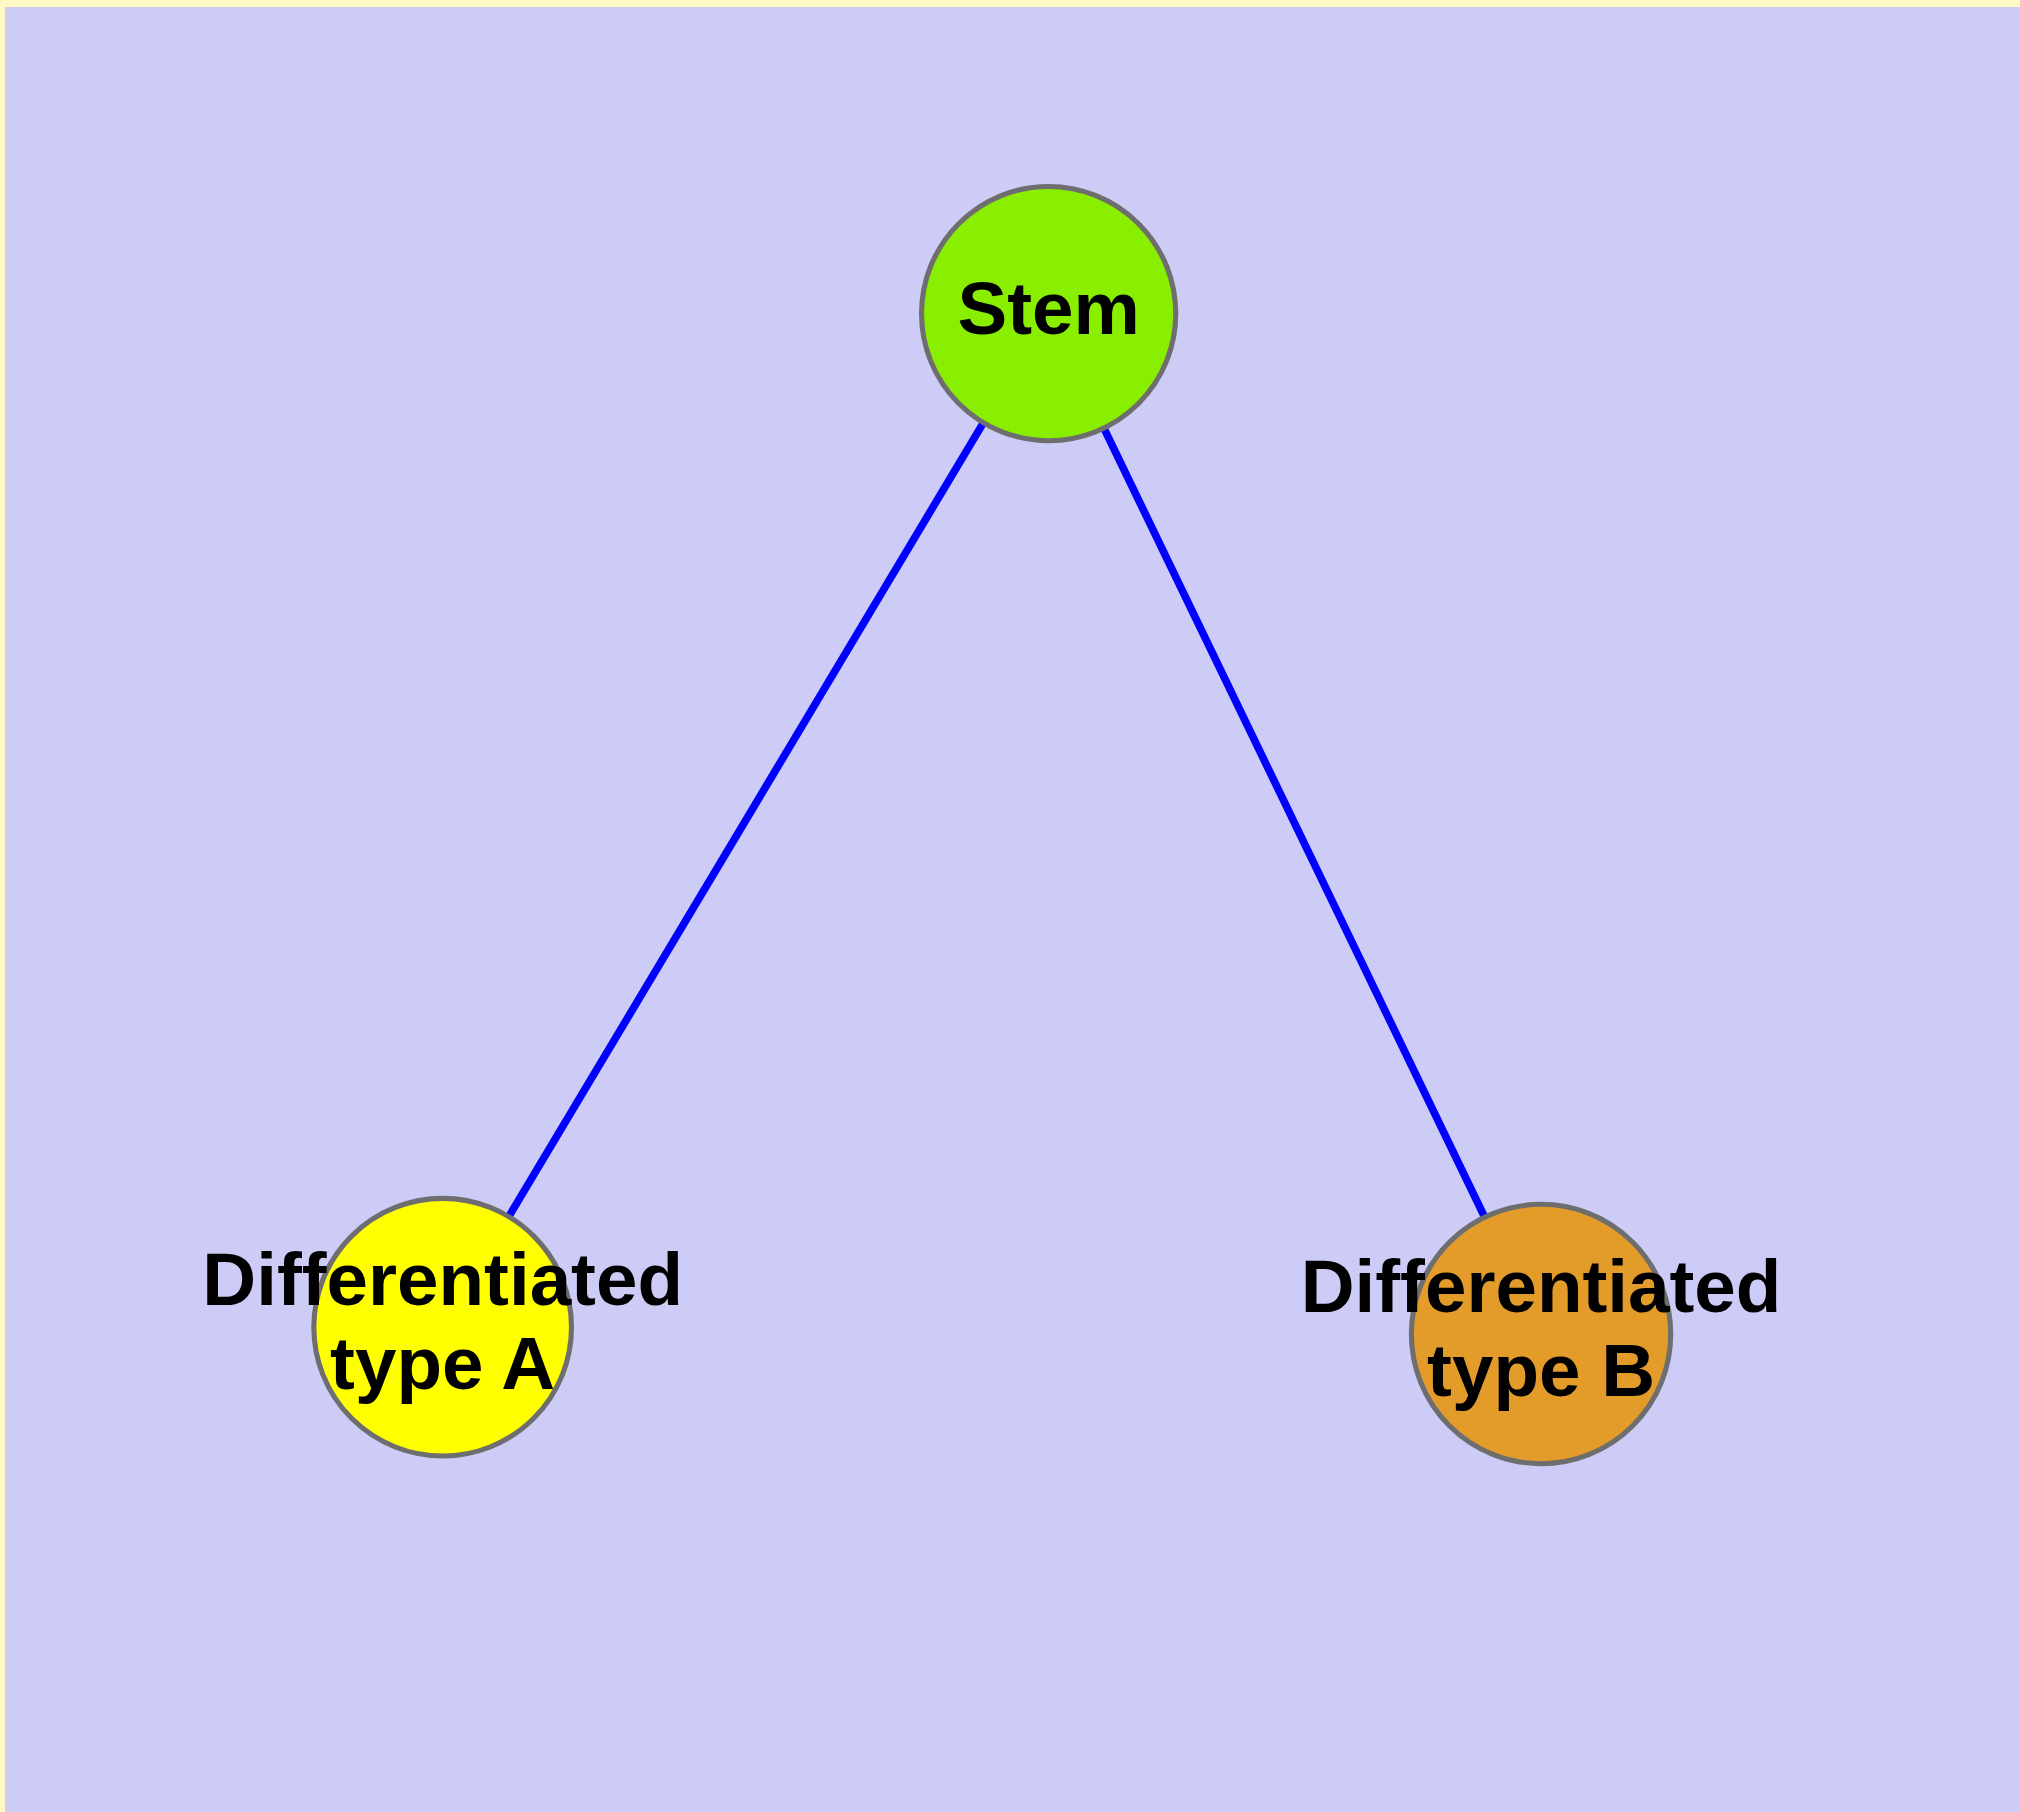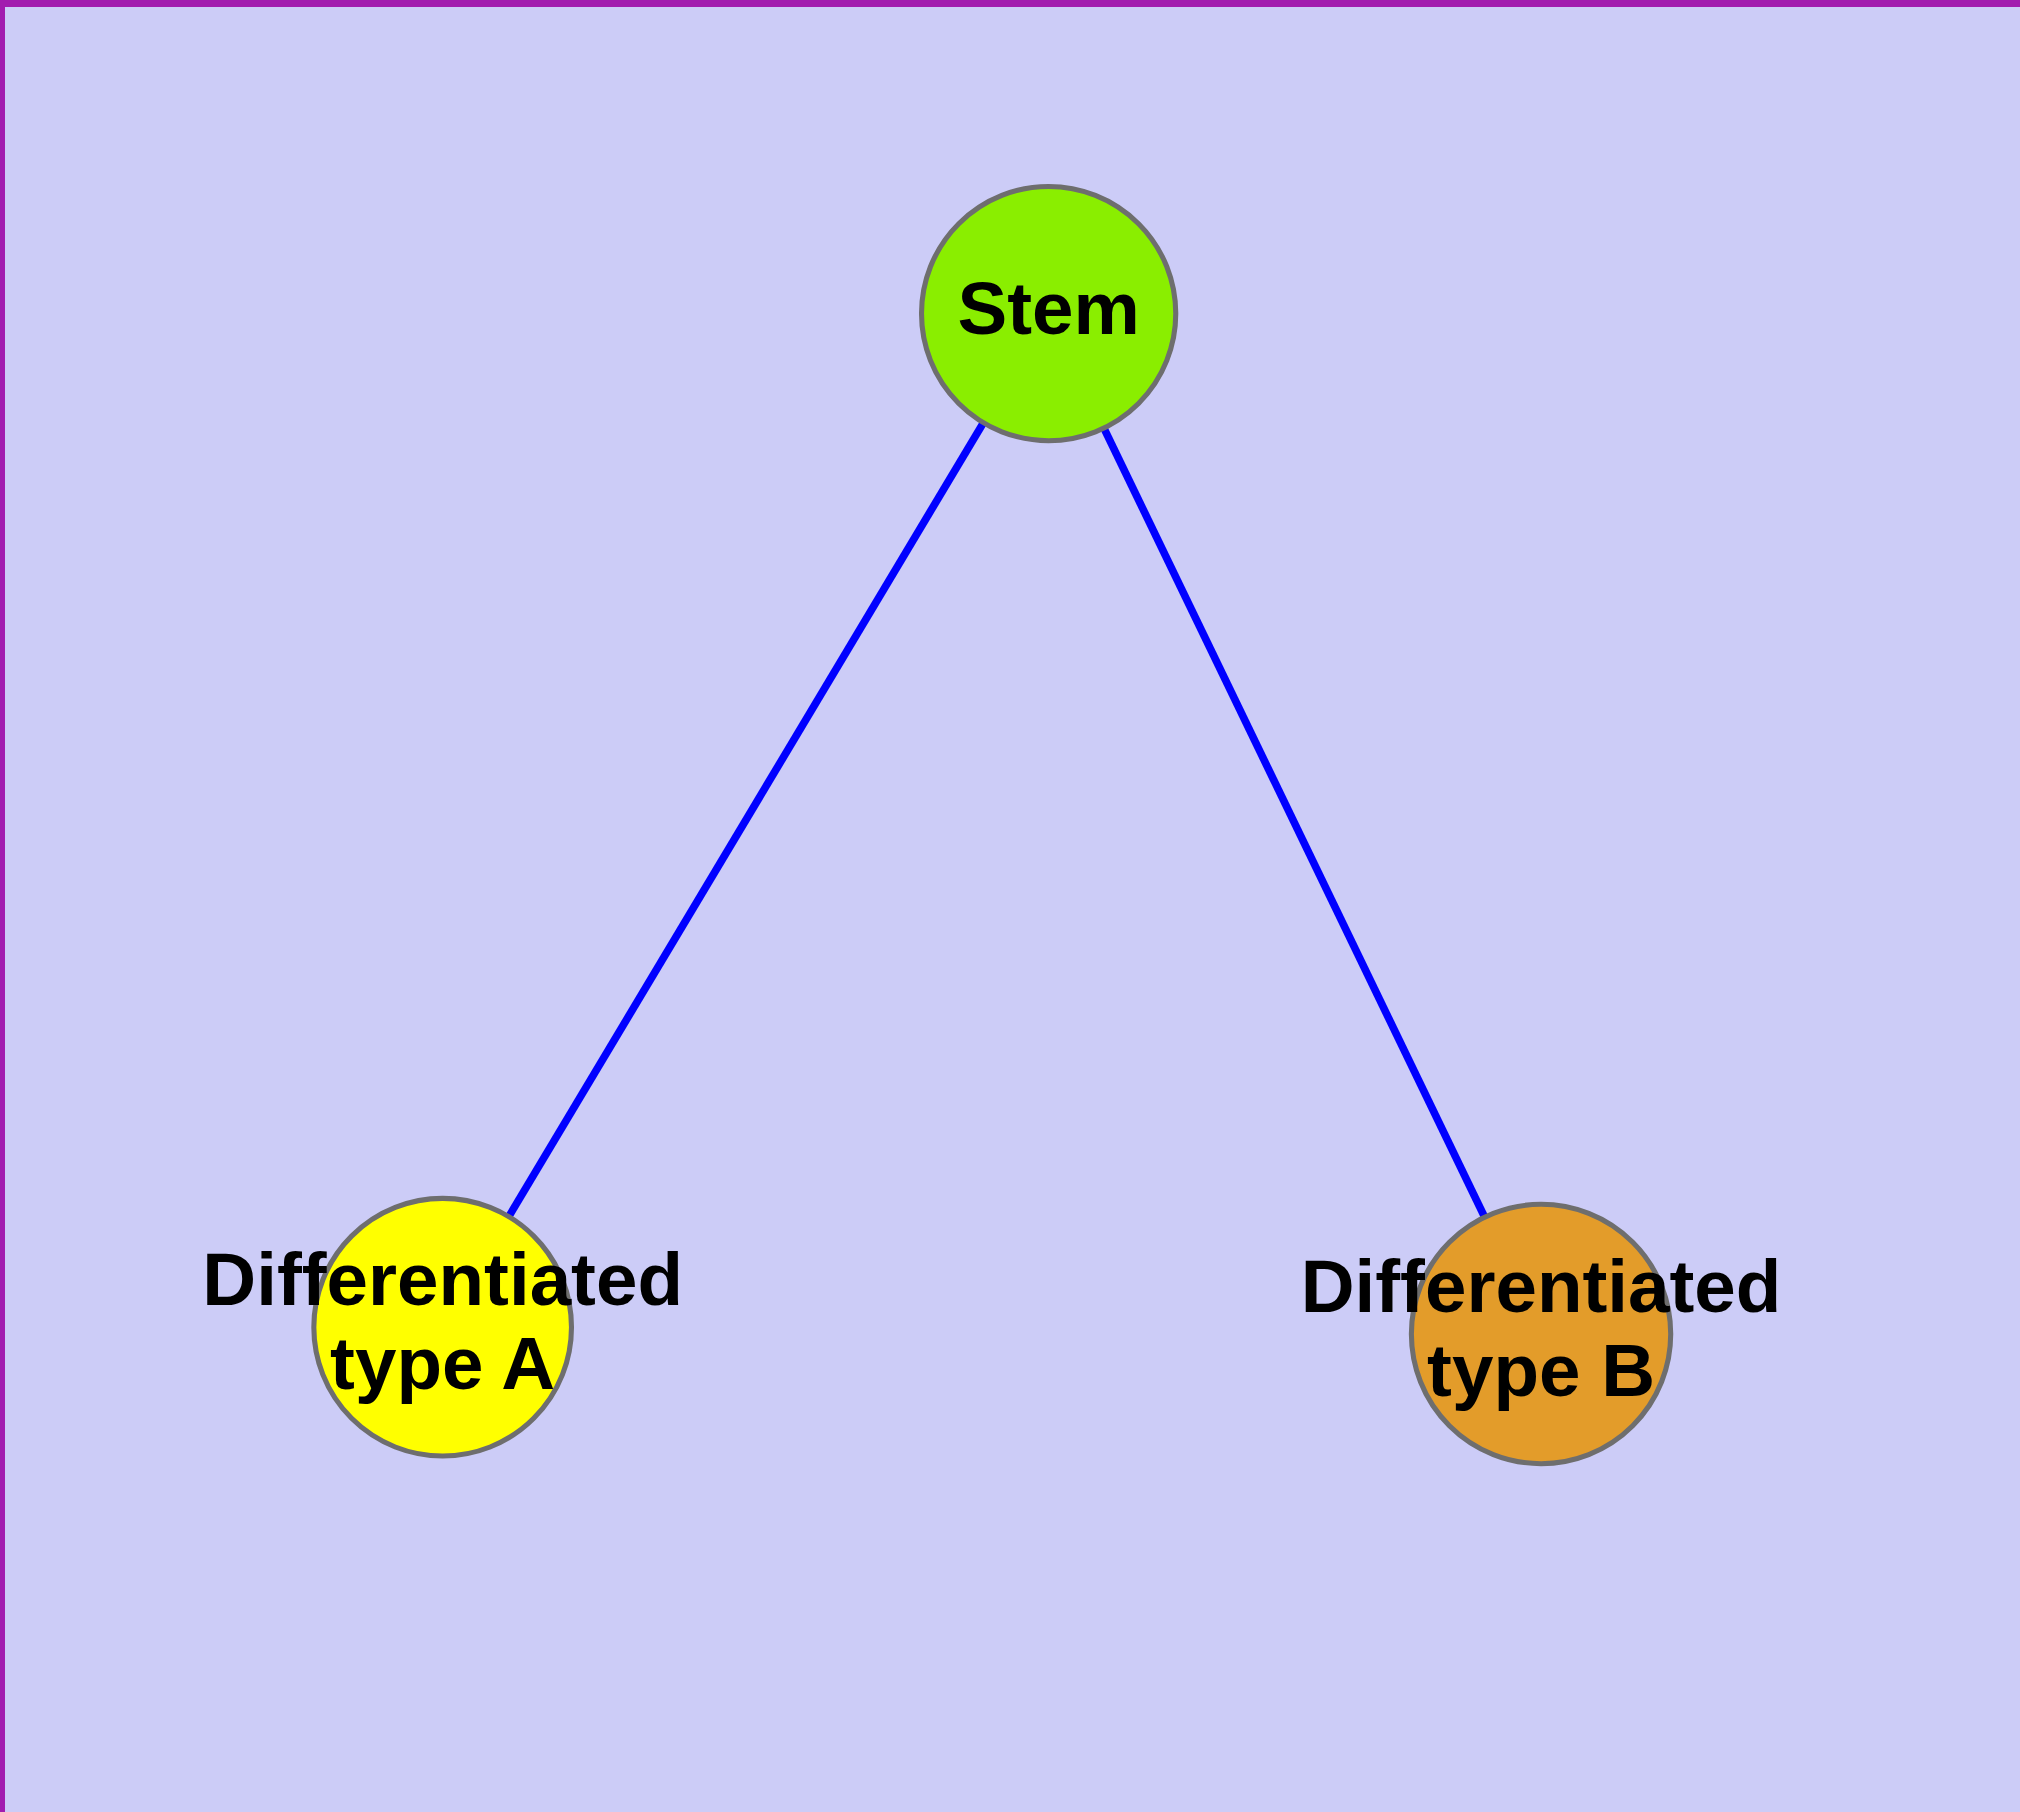--- a/index.html
+++ b/index.html
@@ -5,21 +5,21 @@
 <style>
   html, body {
     margin: 0;
     padding: 0;
     background: #ffffff;
   }
   #canvas {
     position: relative;
     width: 2021px;
     height: 1812px;
-    background: #a21caf;
+    background: #fef9c3;
     overflow: hidden;
     font-family: "Liberation Sans", sans-serif;
   }
   #plot-area {
     position: absolute;
     left: 5.1px;
     top: 6.8px;
     width: 2015px;
     height: 1805px;
     background: #ccccf7;

